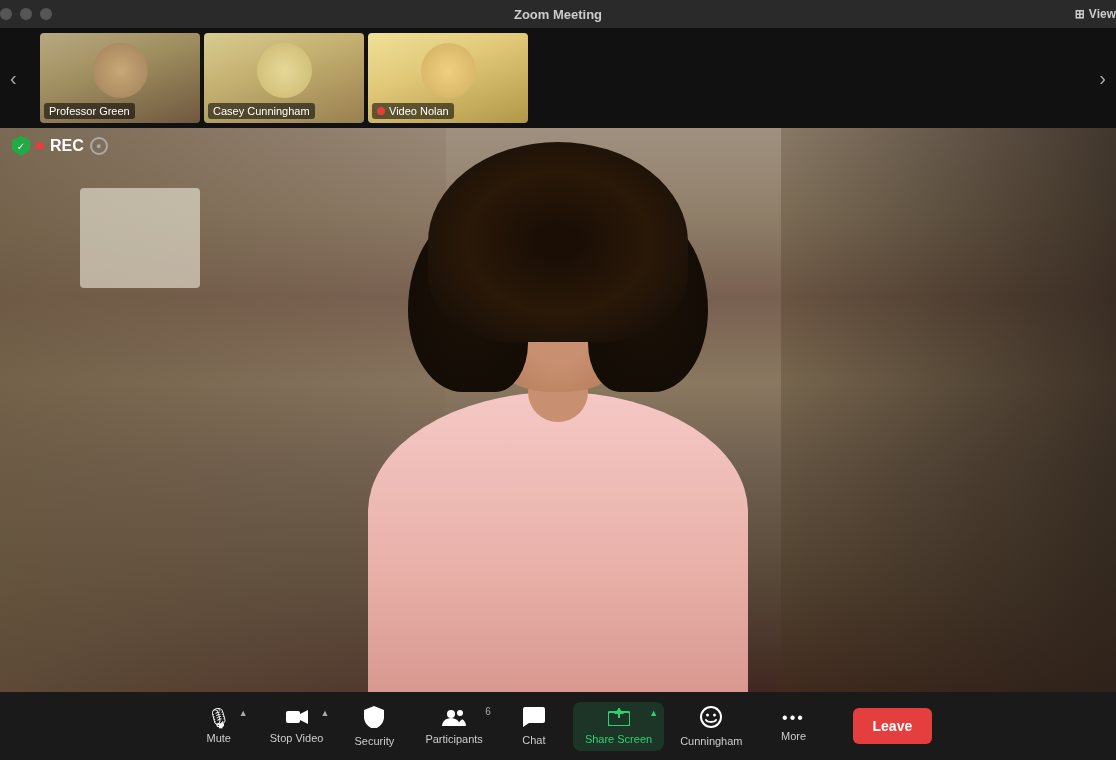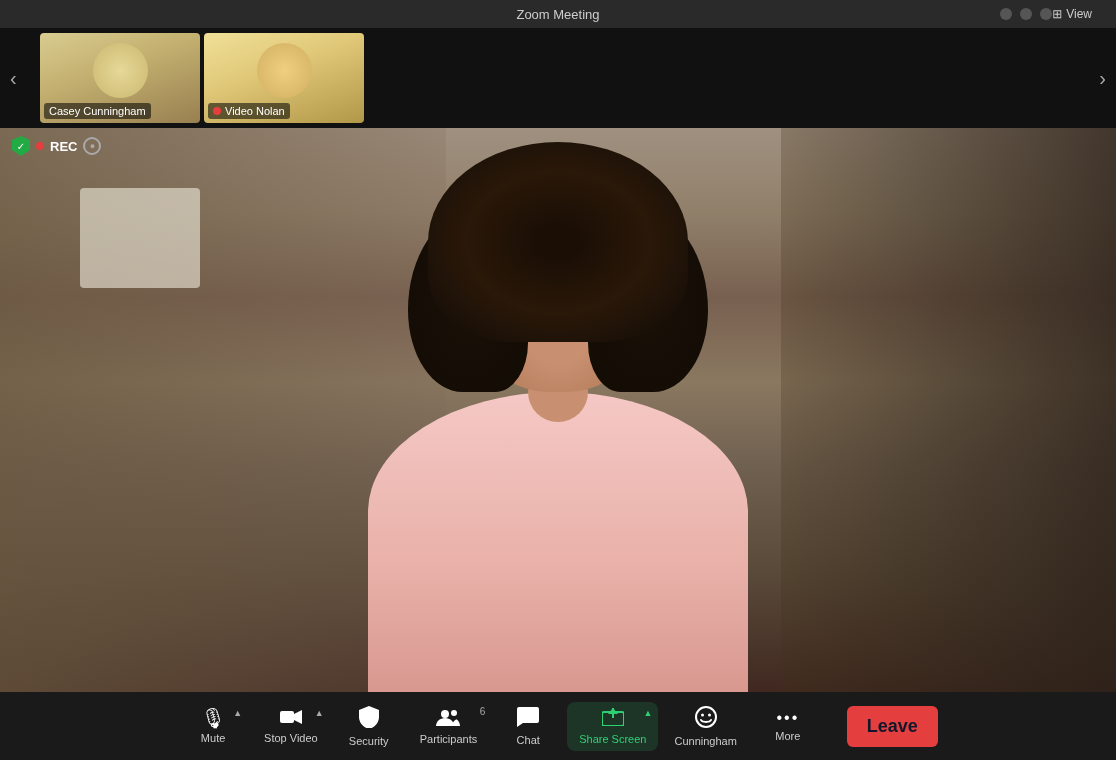--- a/index.html
+++ b/index.html
@@ -15,23 +15,24 @@
     
     .title-bar {
       position: absolute;
       top: 0;
       left: 0;
       right: 0;
       height: 28px;
       background: #2a2a2a;
       display: flex;
       align-items: center;
-      justify-content: flex-end;
-      padding: 0 24px;
+      justify-content: space-between;
+      padding: 0 0;
       z-index: 100;
+      font-weight: bold;
     }
     .traffic-lights {
       display: flex;
       gap: 8px;
       align-items: center;
     }
     .traffic-light {
       width: 12px;
       height: 12px;
       border-radius: 50%;
@@ -146,21 +147,21 @@
       z-index: 60;
     }
     .rec-dot {
       width: 8px;
       height: 8px;
       background: #e53e3e;
       border-radius: 50%;
     }
     .rec-text {
       color: white;
-      font-size: 13px;
+      font-size: 16px;
       font-weight: 600;
     }
 
     
     .toolbar {
       position: absolute;
       bottom: 0;
       left: 0;
       right: 0;
       height: 68px;
@@ -202,25 +203,25 @@
     .tb-caret {
       position: absolute;
       top: 6px;
       right: 6px;
       color: #aaa;
       font-size: 9px;
     }
 
     .leave-btn {
       background: #e53e3e;
-      color: #0f172a;
+      color: #ffffff;
       border: none;
       border-radius: 6px;
       padding: 10px 20px;
-      font-size: 18px;
+      font-size: 14px;
       font-weight: 600;
       cursor: pointer;
       margin-left: 20px;
     }
   </style>
 </head>
 <body>
 
 <div class="title-bar">
   <div class="traffic-lights">
@@ -232,20 +233,28 @@
   <div class="view-btn">
     <span>⊞</span>
     <span>View</span>
   </div>
 </div>
 
 <div class="participant-strip">
   <span class="strip-nav left">‹</span>
 
 
+  <div class="participant-tile tile-bg-2" style="background: linear-gradient(160deg, #b8a880 0%, #a09060 40%, #705840 100%);">
+    <div style="position:absolute;inset:0;display:flex;align-items:center;justify-content:center;">
+      <div style="width:55px;height:55px;border-radius:50%;background:radial-gradient(#c8a878,#a08058);position:relative;top:-8px;"></div>
+    </div>
+    <div class="tile-name">
+      <span>Professor Green</span>
+    </div>
+  </div>
 
 
   <div class="participant-tile tile-bg-4" style="background: linear-gradient(160deg, #d8cc90 0%, #c4b070 40%, #988050 100%); padding-left: 16px;">
     <div style="position:absolute;inset:0;display:flex;align-items:center;justify-content:center;">
       <div style="width:55px;height:55px;border-radius:50%;background:radial-gradient(#e8d898,#c8b870);position:relative;top:-8px;"></div>
     </div>
     <div class="tile-name">
       <span>Casey Cunningham</span>
     </div>
   </div>

